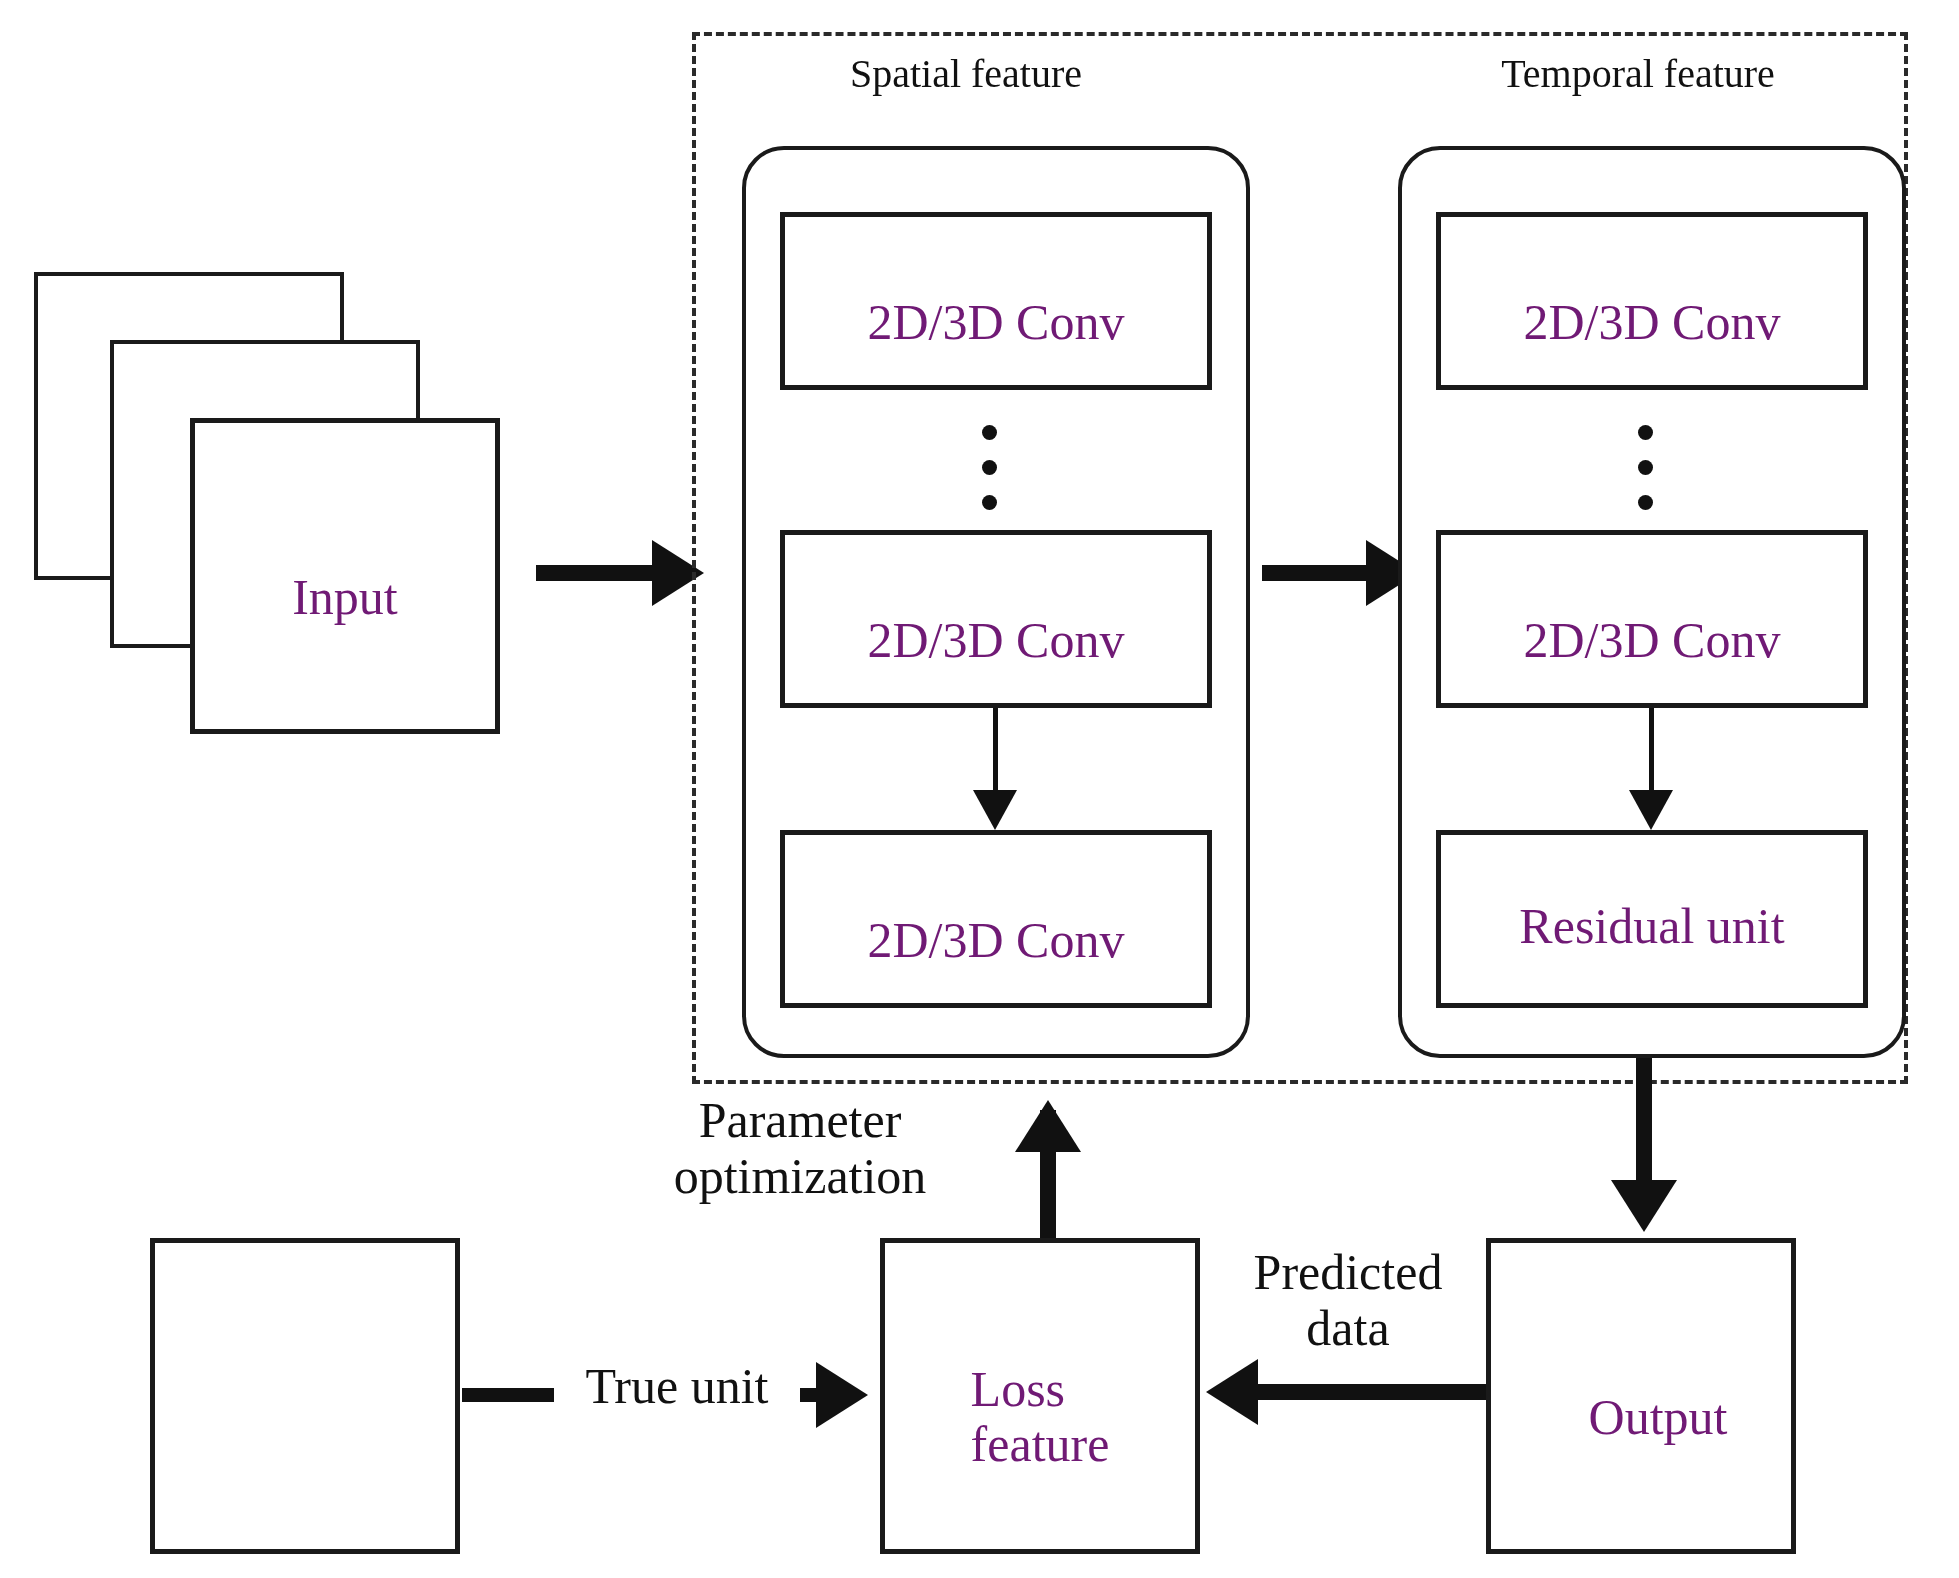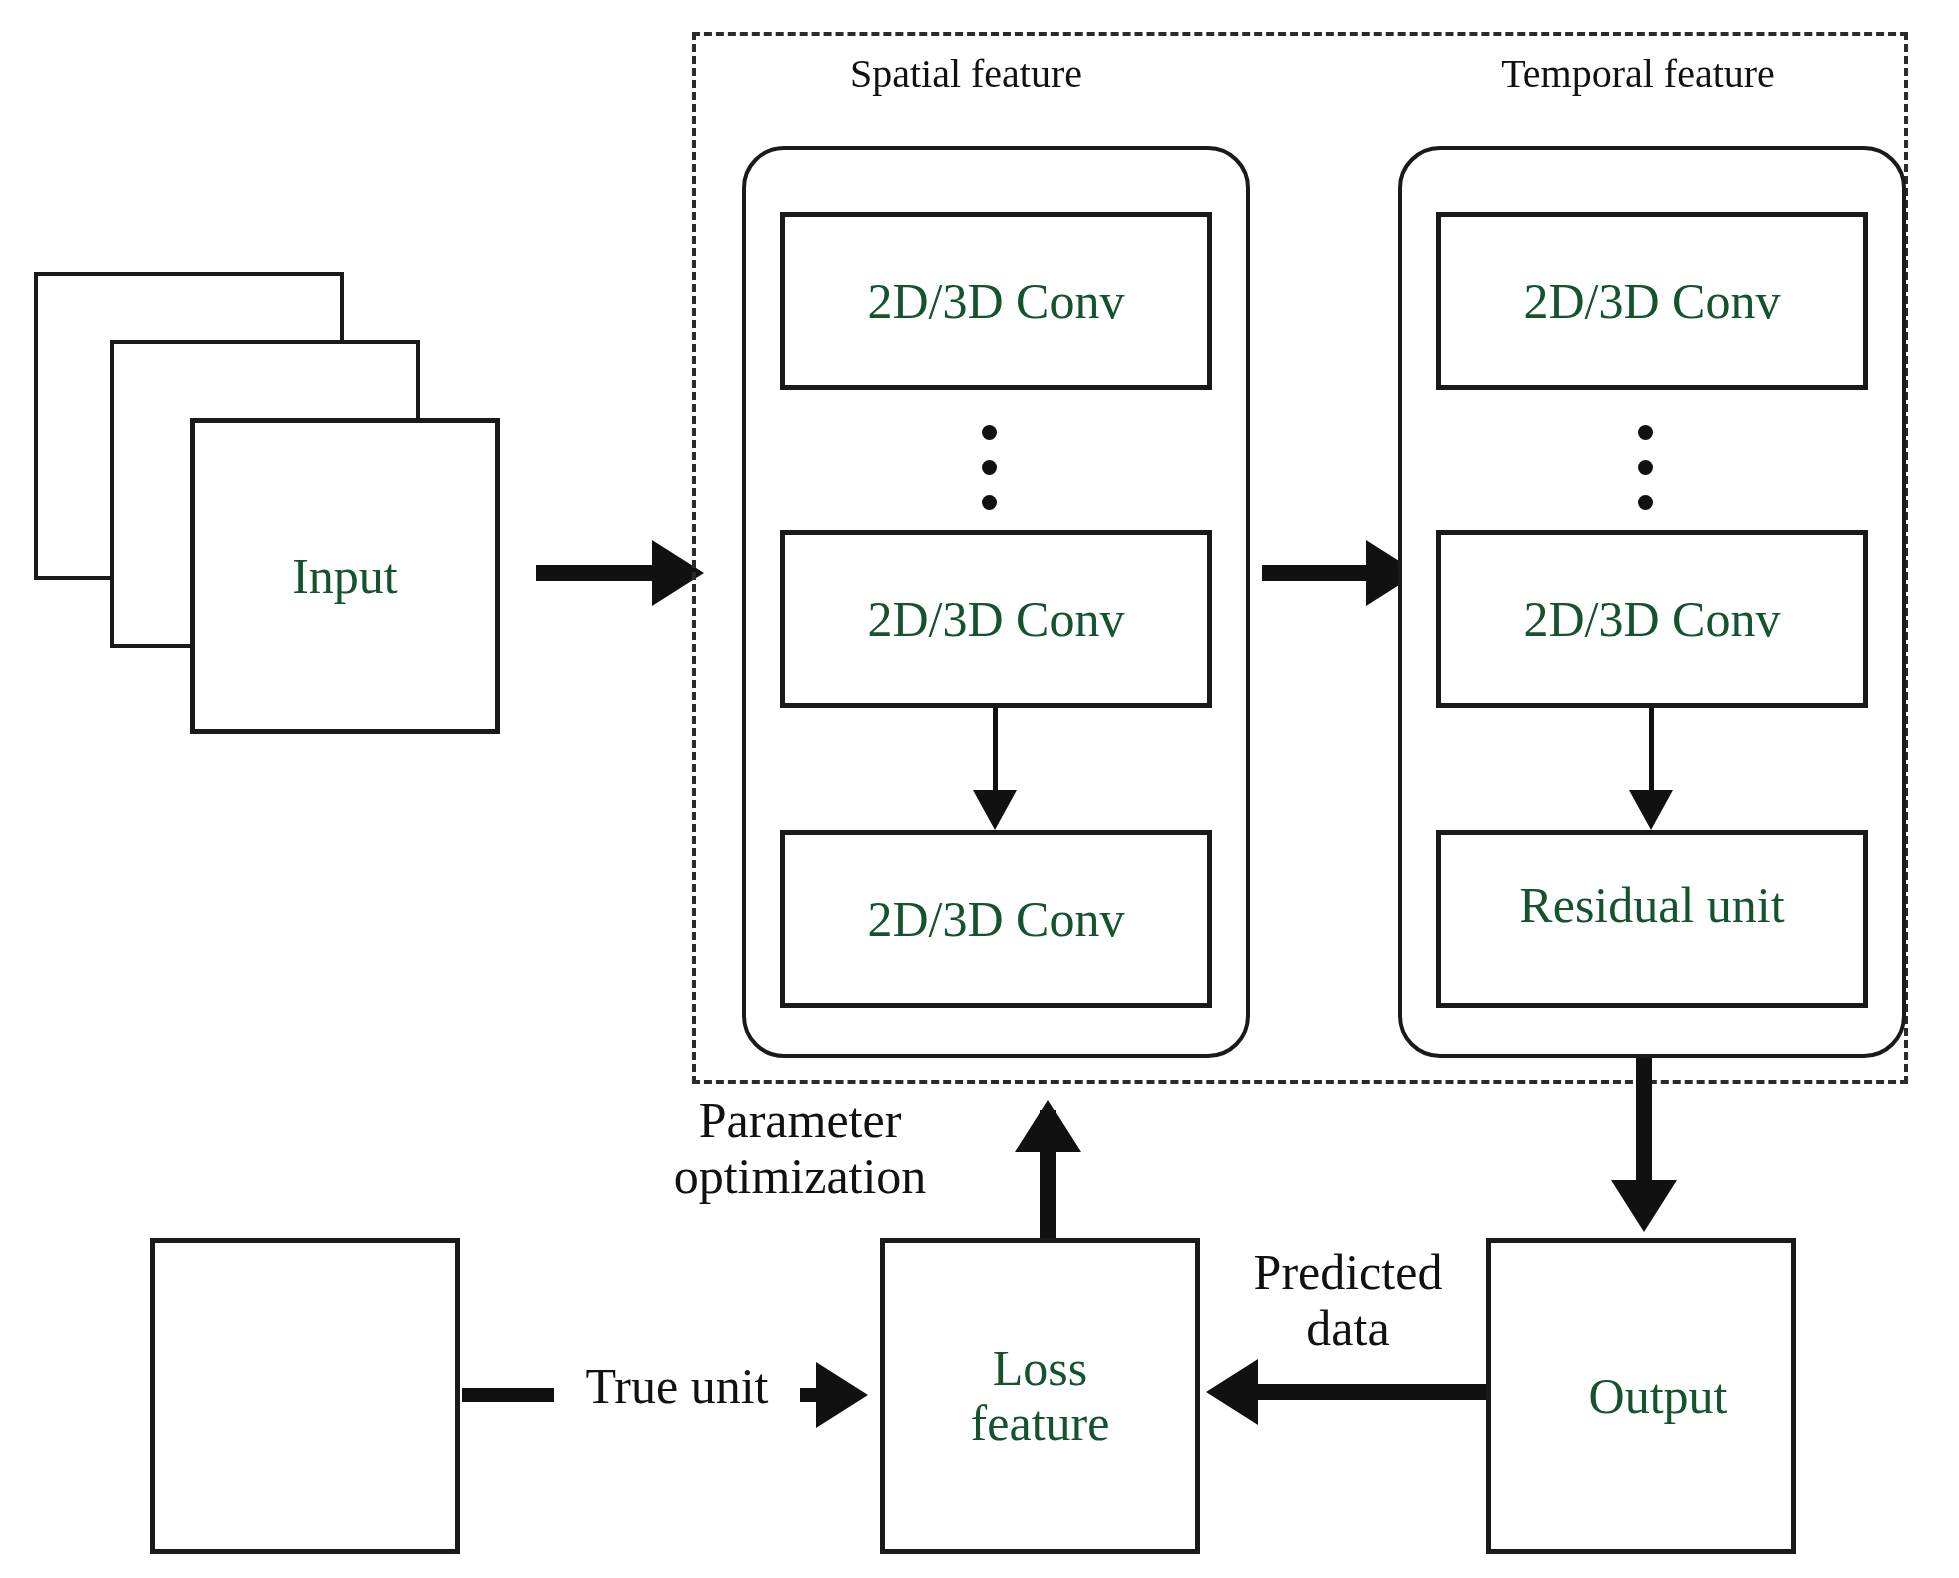--- a/index.html
+++ b/index.html
@@ -50,25 +50,25 @@
     text-align: center;
     line-height: 1.12;
     white-space: pre-line;
     color: #111111;
   }
   .boxtext {
     position: absolute;
     display: flex;
     align-items: center;
     justify-content: center;
-    text-align: center;
     line-height: 1.1;
     white-space: pre-line;
-    color: #14532d;
+    color: #701a75;
     pointer-events: none;
+    margin-top: 21px;
   }
   .fs-head { font-size: 40px; }
   .fs-box  { font-size: 50px; }
   .fs-lbl  { font-size: 50px; }
 
   
   .arrow-h {            
     position: absolute;
     background: #111111;
   }

